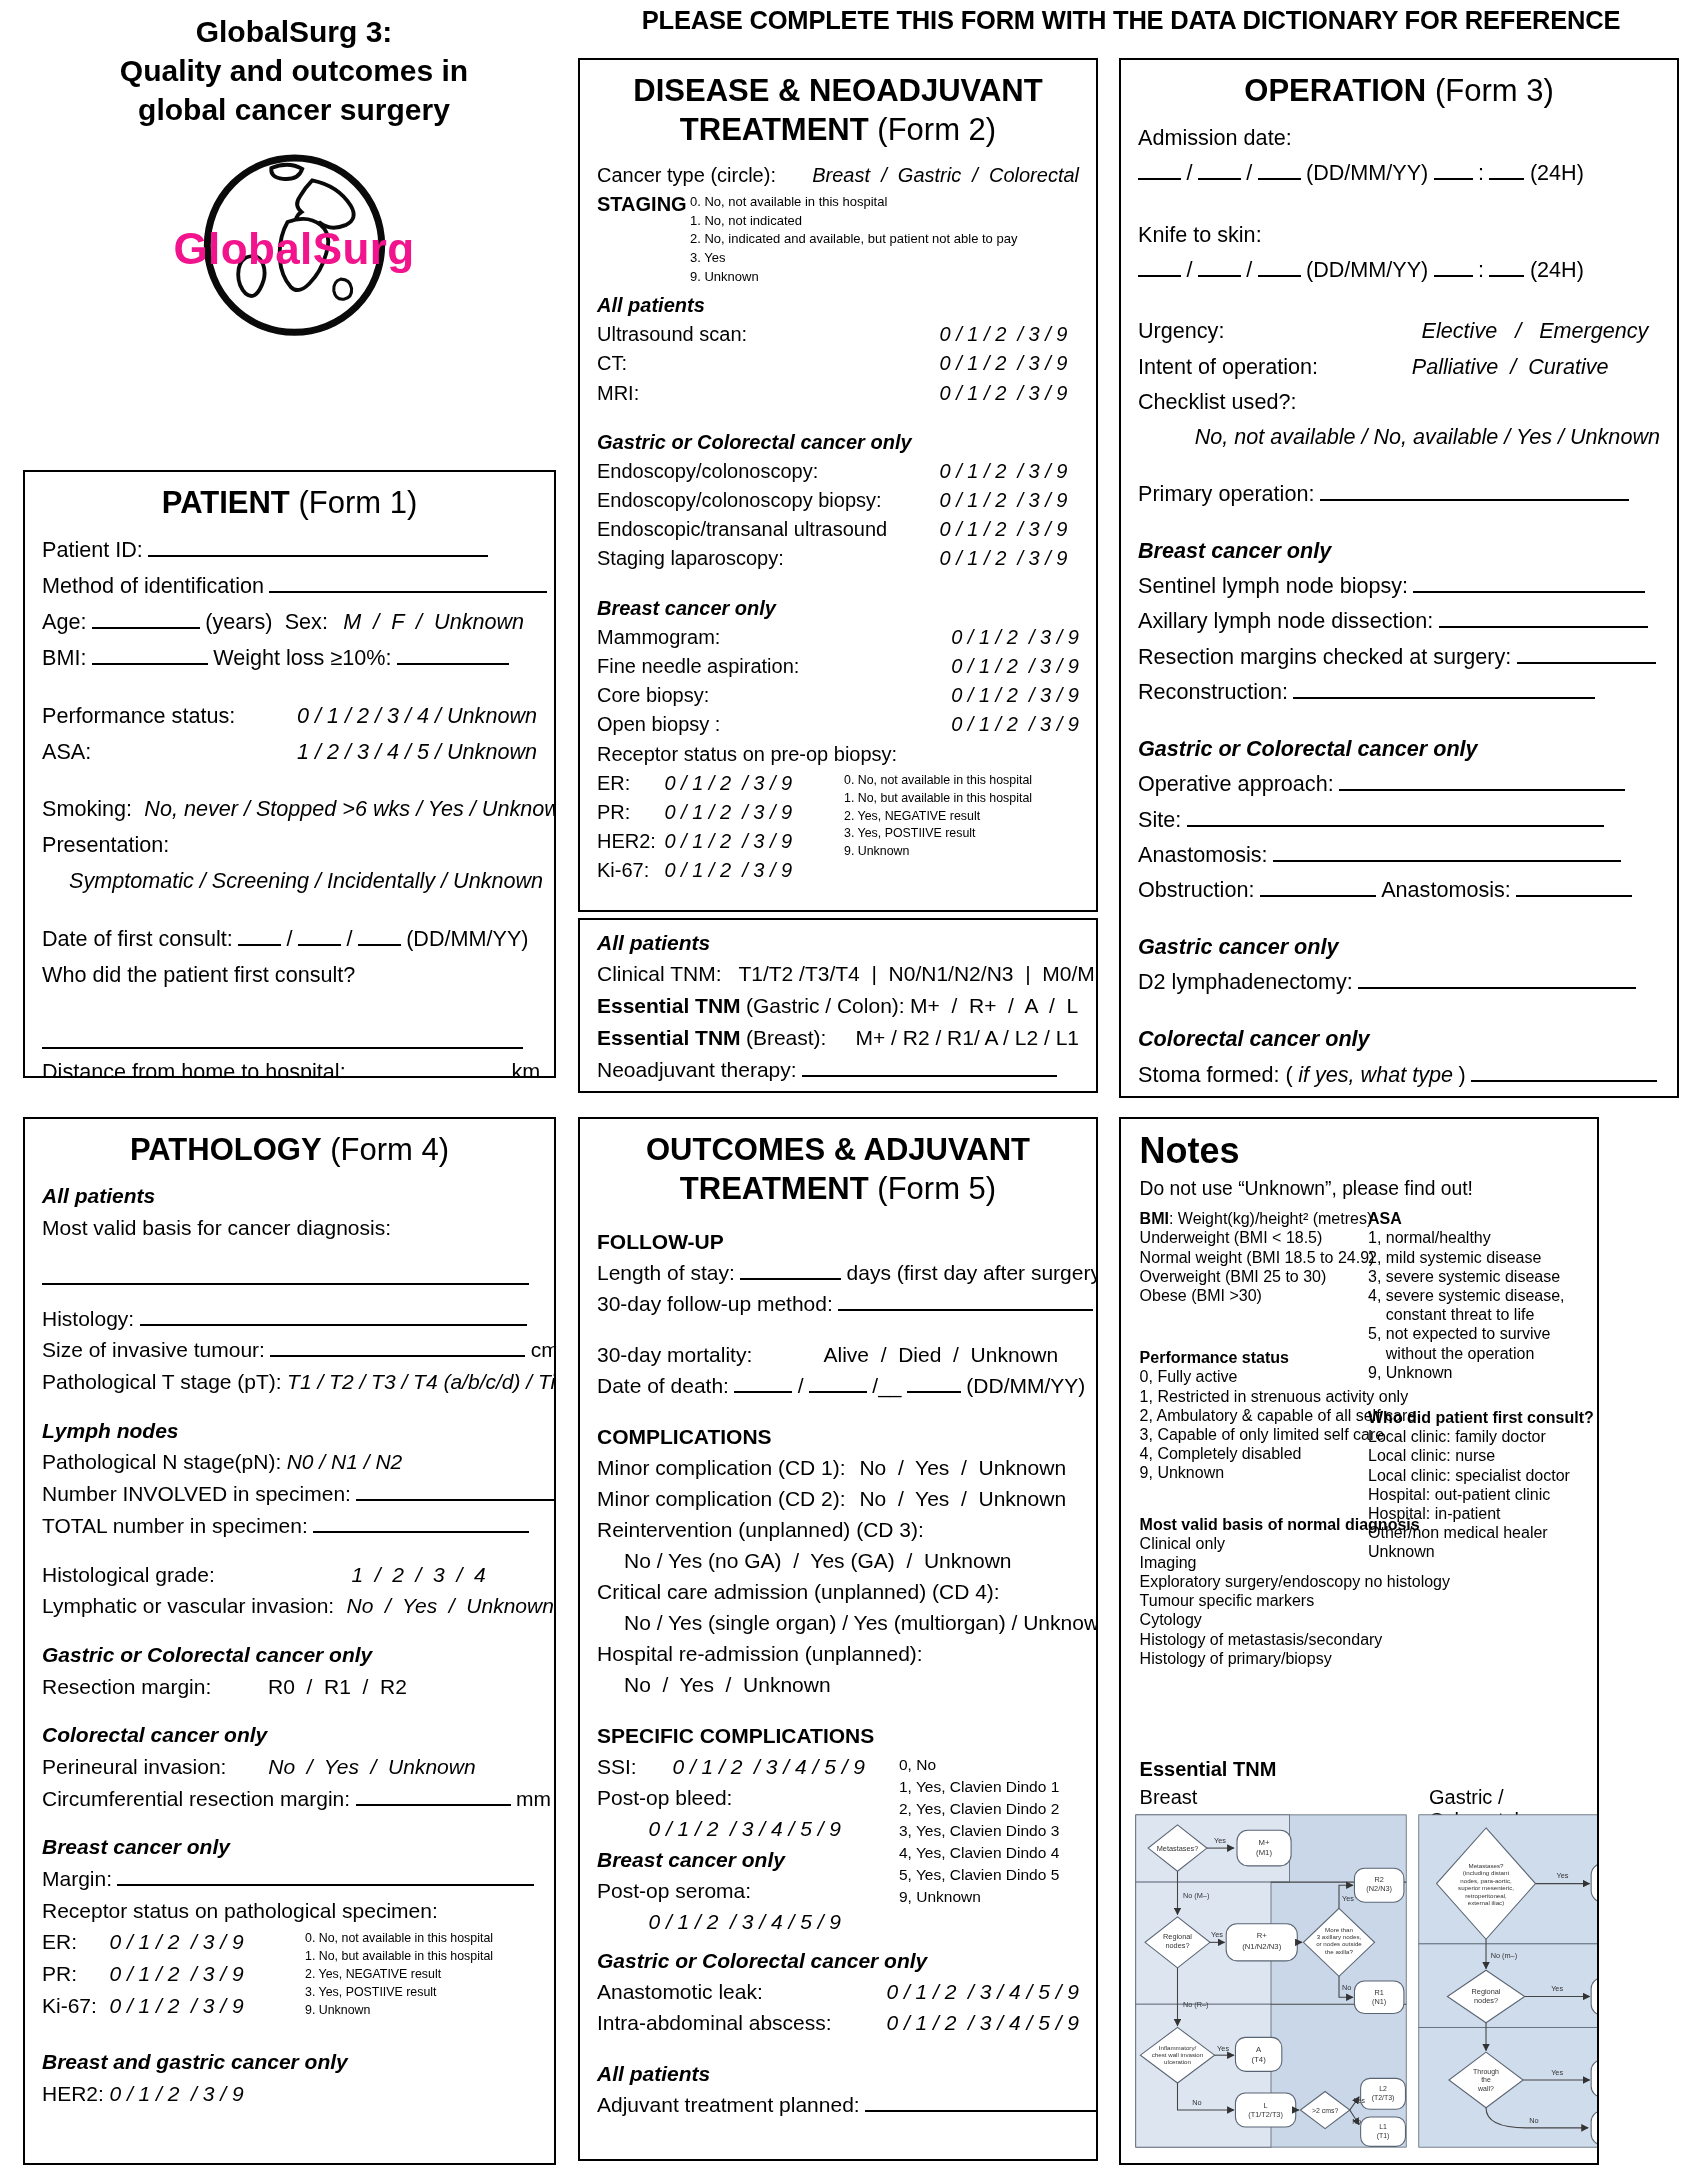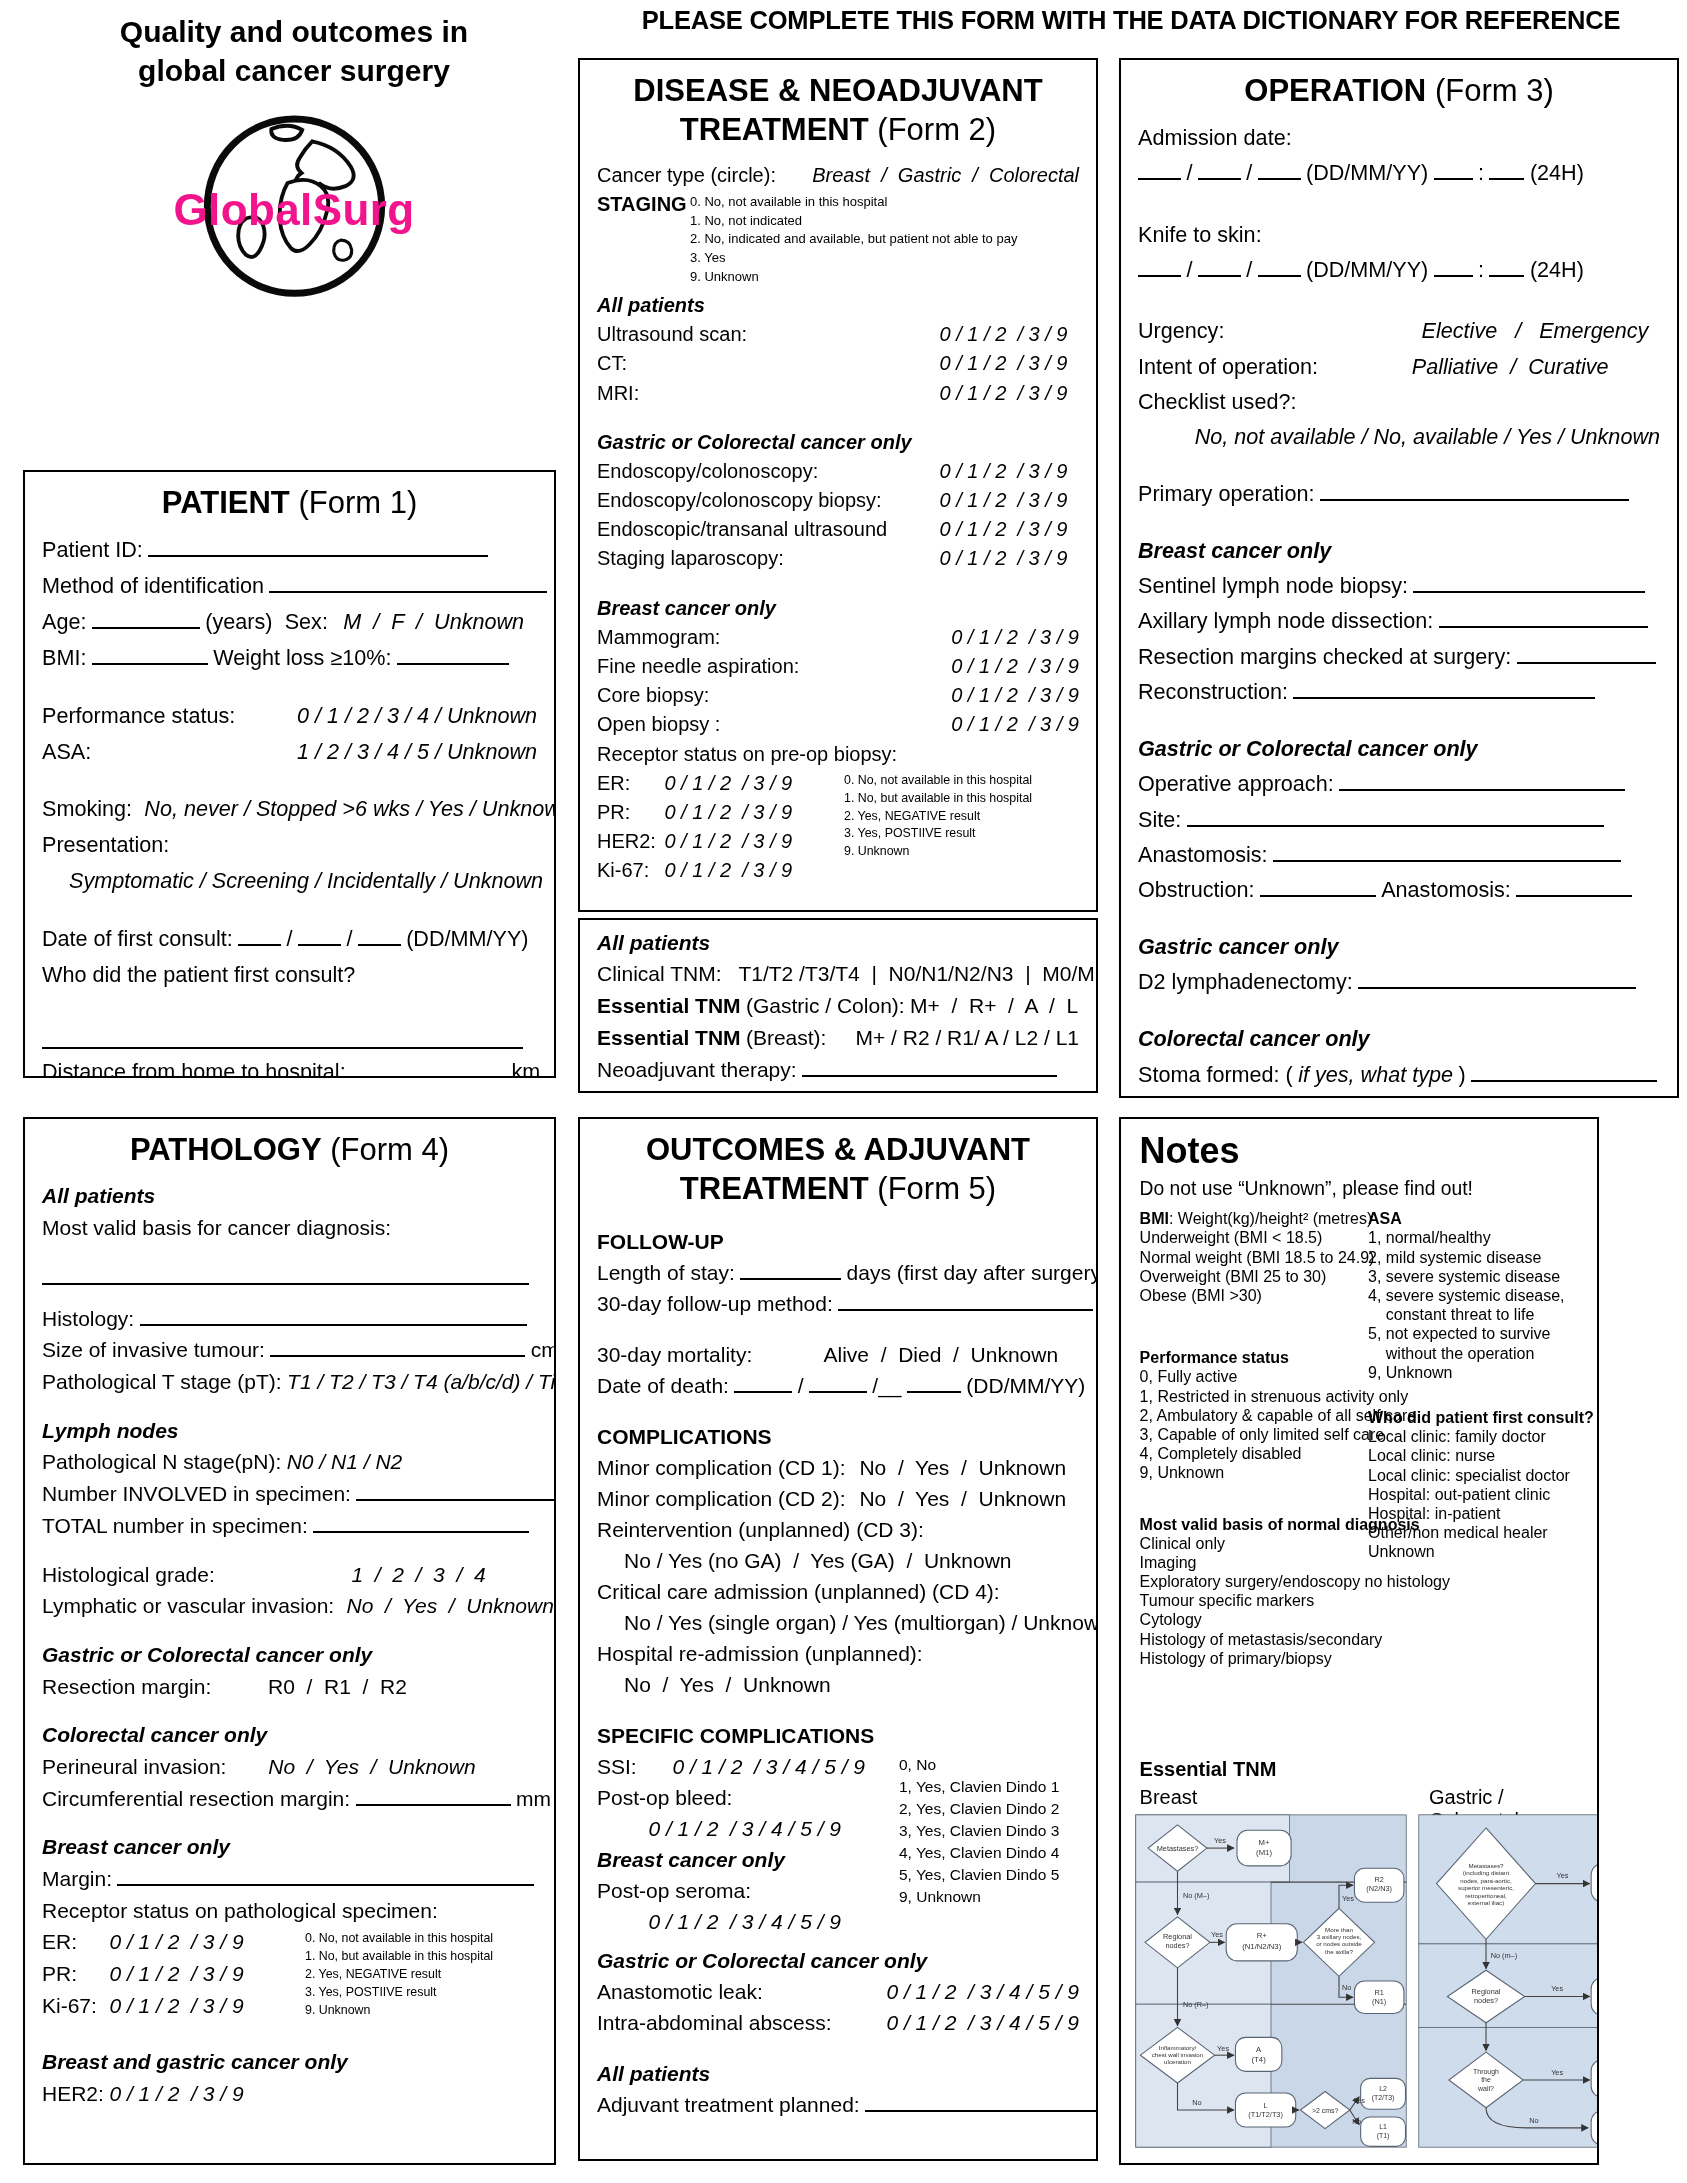--- a/index.html
+++ b/index.html
@@ -63,20 +63,21 @@
 </style>
 </head>
 <body>
 
 <div class="page">
 
   <div class="notice">PLEASE COMPLETE THIS FORM WITH THE DATA DICTIONARY FOR REFERENCE</div>
 
   <div class="intro">
     <div class="t1">
+      <div>GlobalSurg 3:</div>
       <div>Quality and outcomes in</div>
       <div>global cancer surgery</div>
     </div>
     <div class="logo">
       <svg width="193" height="199" viewBox="0 0 250 258">
         <circle cx="125" cy="126" r="113" fill="none" stroke="#0a0a0a" stroke-width="9"></circle>
         <path d="M95,26 q22,-9 40,1 q-5,15 -25,13 q-17,-2 -15,-14 z" fill="#fff" stroke="#0a0a0a" stroke-width="5"></path>
         <path d="M148,42 q34,7 50,33 q10,17 -7,25 q-19,8 -33,-3 l-12,8 q-12,6 -18,-4 q-4,-12 6,-18 q-10,-9 -2,-20 q7,-12 16,-21 z" fill="#fff" stroke="#0a0a0a" stroke-width="5"></path>
         <path d="M116,96 q26,-10 43,4 q14,12 8,33 q-6,26 -23,43 q-14,14 -24,4 q-12,-14 -14,-35 q-2,-28 10,-49 z" fill="#fff" stroke="#0a0a0a" stroke-width="5"></path>
         <path d="M62,142 q16,-6 22,8 q6,16 -4,33 q-8,14 -18,6 q-10,-10 -10,-25 q0,-16 10,-22 z" fill="#fff" stroke="#0a0a0a" stroke-width="5"></path>

